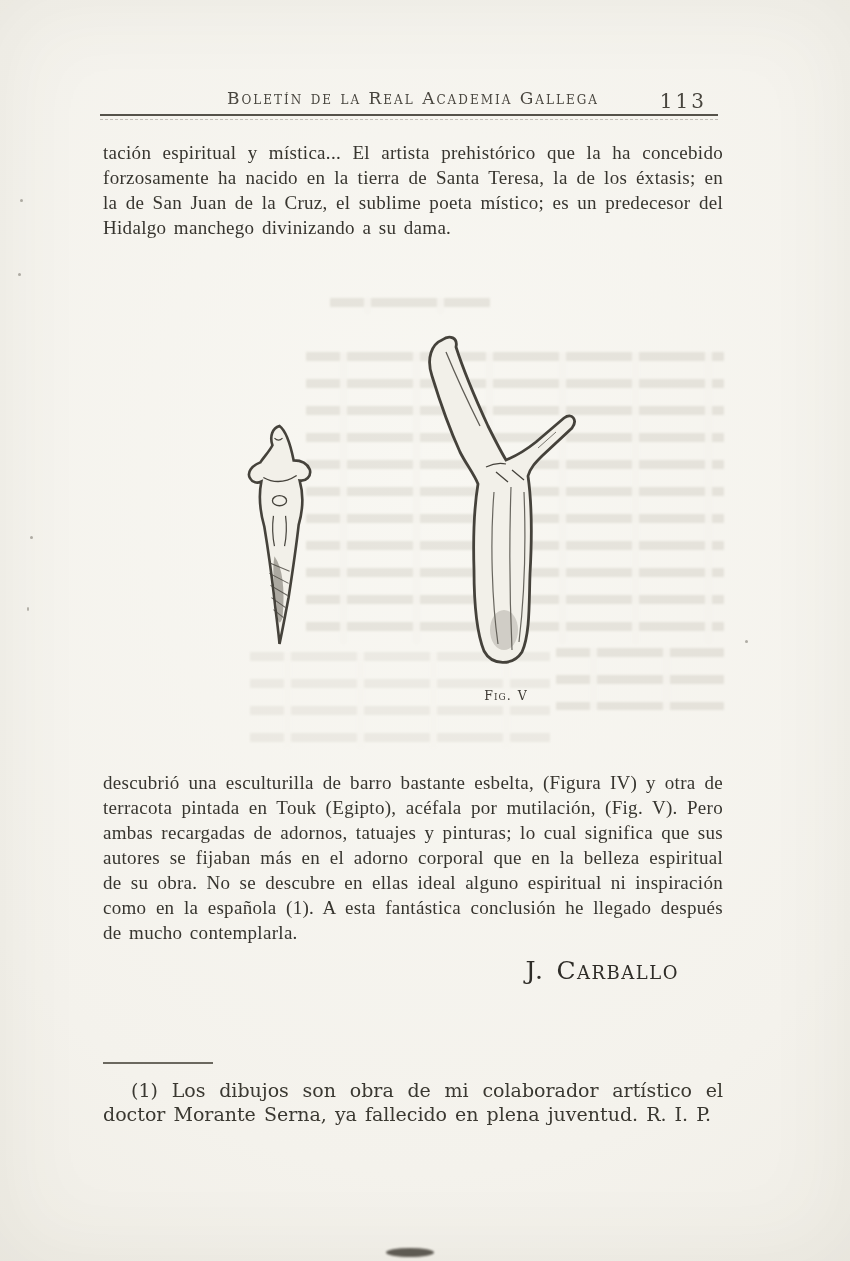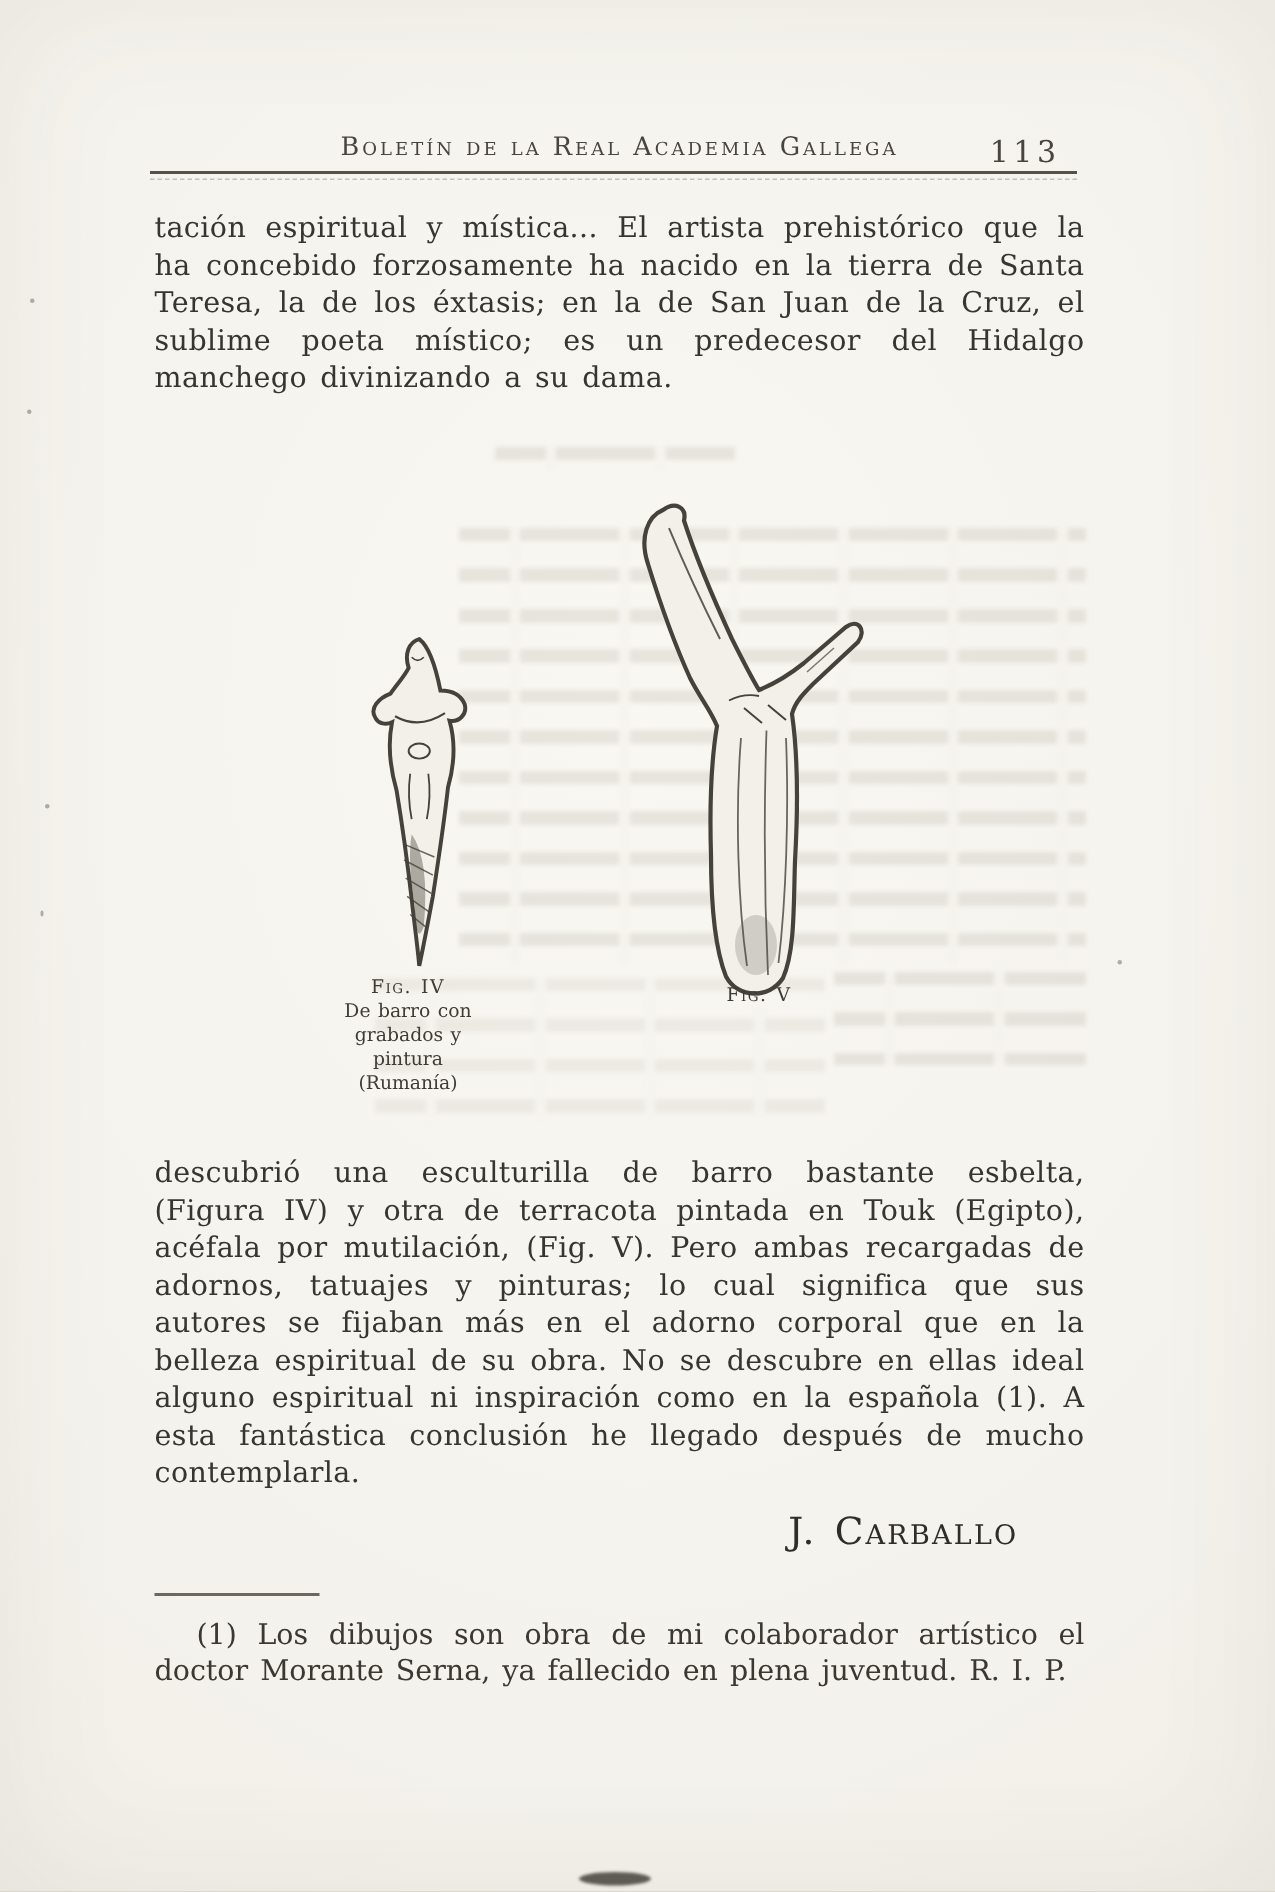--- a/index.html
+++ b/index.html
@@ -15,38 +15,38 @@
   .masthead { position:absolute; left:103px; top:88px; width:620px; text-align:center;
     font-variant:small-caps; letter-spacing:2px; font-size:17px; color:#48453e; }
   .masthead .pagenum { position:absolute; right:16px; top:1px; font-size:20px; letter-spacing:3px; }
   .rule { position:absolute; left:100px; top:114px; width:618px; border-top:2px solid #55524a; }
   .rule::after { content:""; position:absolute; left:0; top:3px; width:100%;
     border-top:1px dashed rgba(100,95,85,.35); }
 
   
   .copy { position:absolute; left:103px; width:620px; text-align:justify;
     font-size:19px; line-height:25px; word-spacing:2.5px; letter-spacing:.3px; color:#37352f; }
-  .copy p { margin:0; }
+  .copy p { margin:0;font-family:Liberation Serif, serif; }
   .block-top { top:140px; }
   .block-top .p2 { margin-top:7px; text-indent:34px; }
   .block-bottom { top:770px; }
   .signature { margin-top:13px; text-align:right; padding-right:44px;
     font-variant:small-caps; letter-spacing:1.5px; font-size:25px; color:#2f2d28; }
 
   
   .fig { position:absolute; margin:0; padding:0; }
   .fig-iv { left:232px; top:420px; }
   .fig-v  { left:416px; top:332px; }
   .fig svg { display:block; }
   .figcap { position:absolute; margin:0; text-align:center; font-size:12.5px;
     line-height:16px; color:#3e3b35; word-spacing:1px; }
   .figcap .fig-label { display:block; font-variant:small-caps; letter-spacing:1px; }
   .figcap .fig-origin { display:block; }
   .figcap-iv { left:218px; top:650px; width:108px; }
-  .figcap-v  { left:408px; top:655px; width:196px; }
+  .figcap-v  { left:408px; top:688px; width:196px; }
 
   
   .fn-rule { position:absolute; left:103px; top:1062px; width:110px; border-top:2px solid #6b685f; }
   .footnote { position:absolute; left:103px; top:1078px; width:620px; margin:0;
     font-size:19px; line-height:24px; text-align:justify; text-indent:28px;
     word-spacing:2px; color:#3a3831; }
 
   
   .ghost { position:absolute; filter:blur(1.3px); pointer-events:none;
     background-image:
@@ -97,25 +97,20 @@
                C49,208 52,192 55,176 C59,150 63,122 65,104 C69,90 70,74 66,60
                C72,61 78,56 76,49 C73,42 66,40 60,40 C58,30 54,12 46,6 Z" fill="#f2f0e9" stroke="#45423b" stroke-width="2.6"></path>
       <path d="M30,57 Q46,66 63,55" fill="none" stroke="#45423b" stroke-width="1.4"></path>
       <ellipse cx="46" cy="80" rx="7" ry="5" fill="none" stroke="#45423b" stroke-width="1.3"></ellipse>
       <path d="M40,95 Q38,110 41,125 M52,95 Q54,110 51,125" fill="none" stroke="#45423b" stroke-width="1.2"></path>
       <path d="M41,135 Q53,152 49,196 Q44,210 43,182 Q38,152 41,135" fill="#56524a" opacity="0.45"></path>
       <path d="M37,142 L56,150 M36,152 L55,162 M37,164 L54,174 M38,176 L52,186 M40,188 L50,196" stroke="#45423b" stroke-width="1" opacity="0.8"></path>
       <path d="M41,18 Q45,22 49,18" fill="none" stroke="#45423b" stroke-width="1.1"></path>
     </svg>
   </figure>
-  <figcaption class="figcap figcap-iv">
-    <span class="fig-label">Fig. IV</span>
-    <span class="fig-cap">De barro con grabados y pintura</span>
-    <span class="fig-origin">(Rumanía)</span>
-  </figcaption>
 
   <figure class="fig fig-v">
     <svg width="172" height="345" viewBox="0 0 172 345">
       <path d="M26,8 C34,2 42,6 40,15 C48,40 60,68 72,94 C78,106 84,118 90,128
                C100,124 110,118 120,110 L148,86 C156,80 162,88 156,96 L126,124
                C120,130 114,136 112,144 C116,172 116,207 114,242 C113,272 114,302 106,320
                C97,334 76,334 68,319 C60,299 58,268 58,238 C57,205 58,176 62,152
                C58,142 50,132 44,120 C34,98 24,70 16,44 C10,26 16,12 26,8 Z" fill="#f2f0e9" stroke="#45423b" stroke-width="2.8"></path>
       <path d="M30,20 C40,44 52,70 64,94" fill="none" stroke="#45423b" stroke-width="1.3" opacity="0.85"></path>
       <path d="M80,140 L92,150 M96,138 L108,148" stroke="#45423b" stroke-width="1.3"></path>

